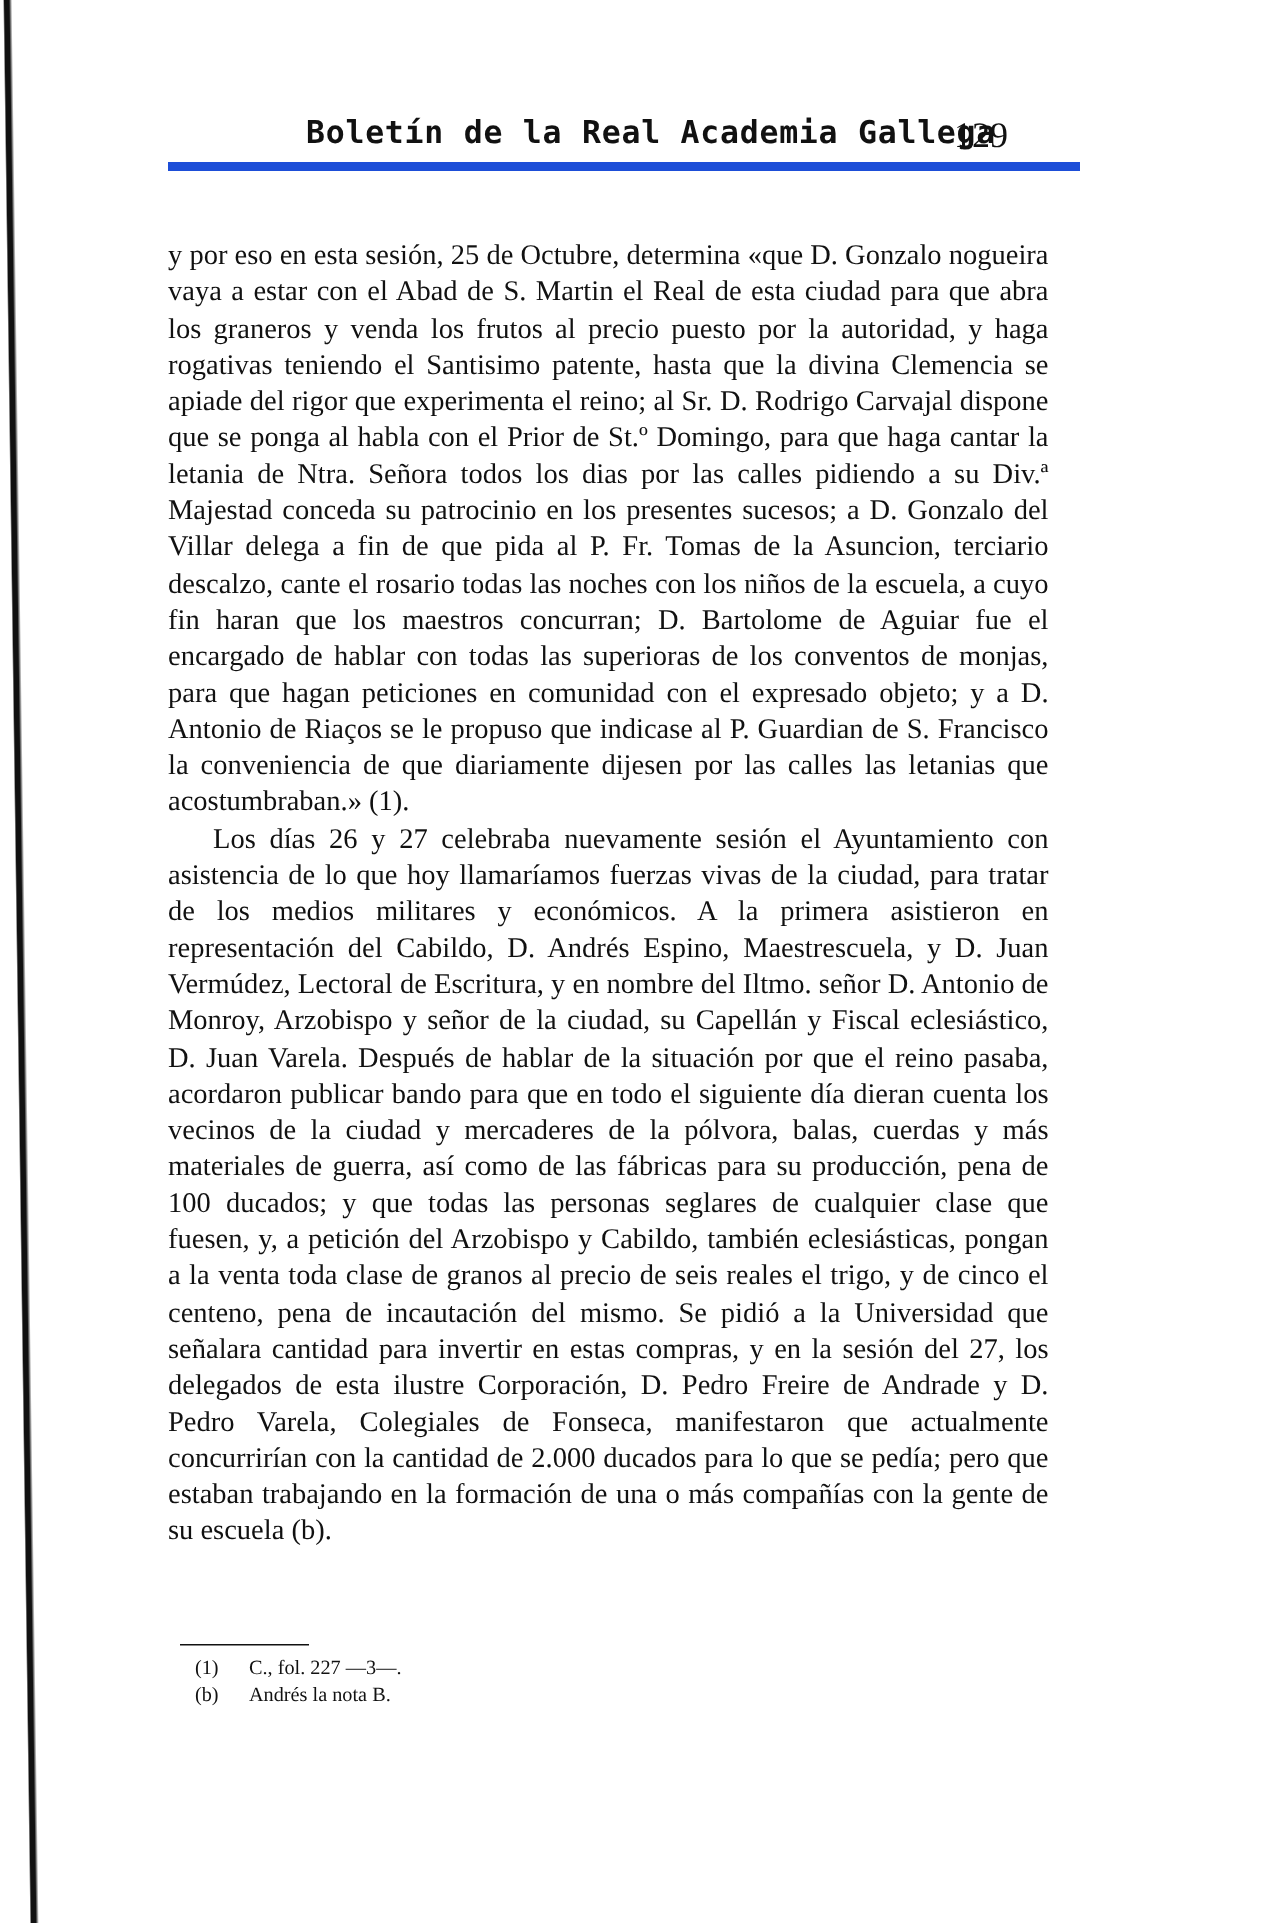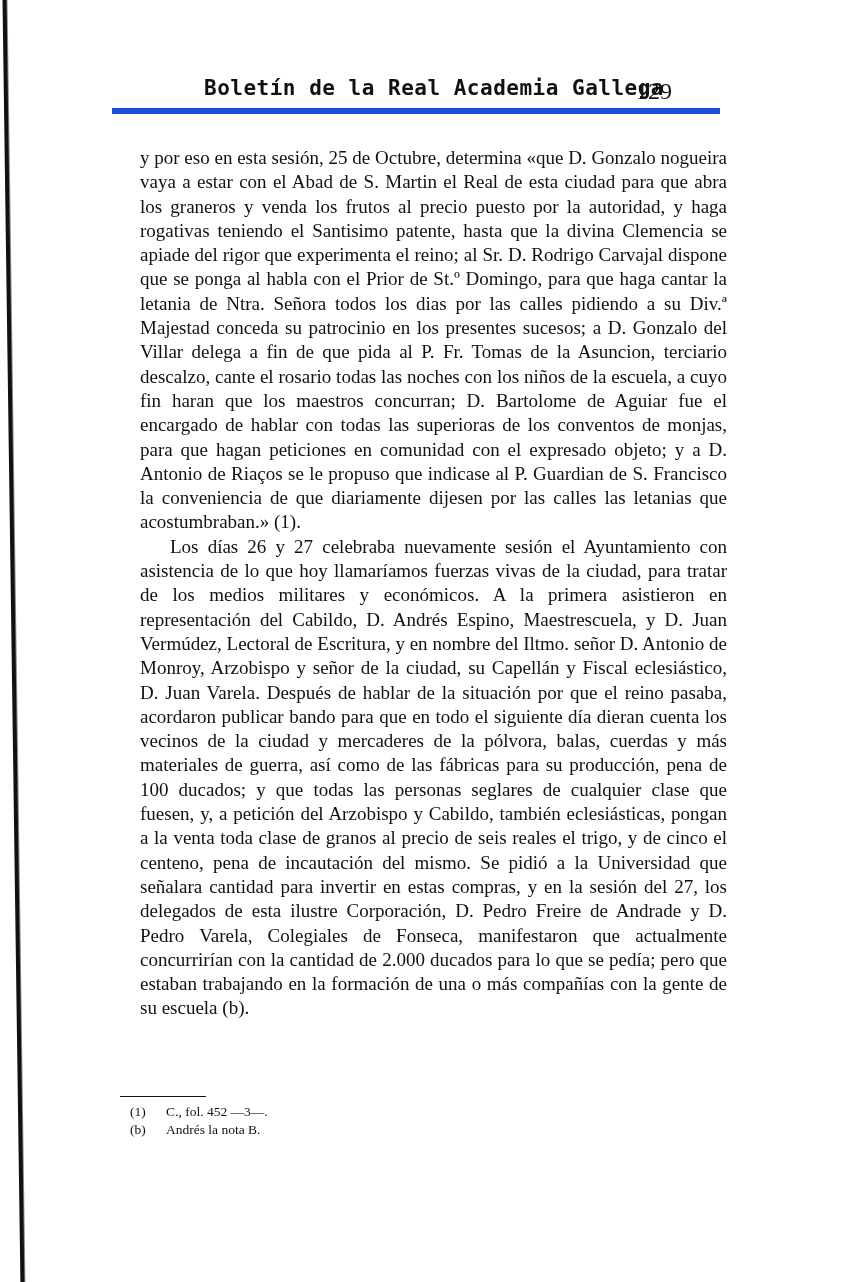--- a/index.html
+++ b/index.html
@@ -20,22 +20,22 @@
   .running-title {
     position: absolute; left: 92px; top: 2px;
     font-family: "DejaVu Sans Mono", monospace; font-weight: bold;
     font-size: 21px; letter-spacing: 0.5px;
   }
   .page-number {
     position: absolute; right: 48px; top: 4px;
     font-size: 24px;
   }
   .body-text {
-    position: absolute; left: 112px; top: 146px; width: 587px;
-    font-size: 19px; line-height: 24.3px; text-align: justify; margin-left: 28px;
+    position: absolute; left: 112px; top: 159px; width: 587px;
+    font-size: 19px; line-height: 24.3px; text-align: justify;
   }
   .body-text p { margin: 0; }
   .body-text p.indent { text-indent: 30px; }
   .footnote-rule {
     position: absolute; left: 120px; top: 1096px; width: 86px; height: 0;
     border-top: 1.5px solid #111;
   }
   .footnotes {
     position: absolute; left: 130px; top: 1103px;
     font-size: 13.5px; line-height: 18px;
@@ -56,19 +56,19 @@
 <div class="body-text">
   <p>y por eso en esta sesión, 25 de Octubre, determina «que D. Gonzalo nogueira vaya a estar con el Abad de S. Martin el Real de esta ciudad para que abra los graneros y venda los frutos al precio puesto por la autoridad, y haga rogativas teniendo el Santisimo patente, hasta que la divina Clemencia se apiade del rigor que experimenta el reino; al Sr. D. Rodrigo Carvajal dispone que se ponga al habla con el Prior de St.º Domingo, para que haga cantar la letania de Ntra. Señora todos los dias por las calles pidiendo a su Div.ª Majestad conceda su patrocinio en los presentes sucesos; a D. Gonzalo del Villar delega a fin de que pida al P. Fr. Tomas de la Asuncion, terciario descalzo, cante el rosario todas las noches con los niños de la escuela, a cuyo fin haran que los maestros concurran; D. Bartolome de Aguiar fue el encargado de hablar con todas las superioras de los conventos de monjas, para que hagan peticiones en comunidad con el expresado objeto; y a D. Antonio de Riaços se le propuso que indicase al P. Guardian de S. Francisco la conveniencia de que diariamente dijesen por las calles las letanias que acostumbraban.» (1).</p>
   <p class="indent">Los días 26 y 27 celebraba nuevamente sesión el Ayuntamiento con asistencia de lo que hoy llamaríamos fuerzas vivas de la ciudad, para tratar de los medios militares y económicos. A la primera asistieron en representación del Cabildo, D. Andrés Espino, Maestrescuela, y D. Juan Vermúdez, Lectoral de Escritura, y en nombre del Iltmo. señor D. Antonio de Monroy, Arzobispo y señor de la ciudad, su Capellán y Fiscal eclesiástico, D. Juan Varela. Después de hablar de la situación por que el reino pasaba, acordaron publicar bando para que en todo el siguiente día dieran cuenta los vecinos de la ciudad y mercaderes de la pólvora, balas, cuerdas y más materiales de guerra, así como de las fábricas para su producción, pena de 100 ducados; y que todas las personas seglares de cualquier clase que fuesen, y, a petición del Arzobispo y Cabildo, también eclesiásticas, pongan a la venta toda clase de granos al precio de seis reales el trigo, y de cinco el centeno, pena de incautación del mismo. Se pidió a la Universidad que señalara cantidad para invertir en estas compras, y en la sesión del 27, los delegados de esta ilustre Corporación, D. Pedro Freire de Andrade y D. Pedro Varela, Colegiales de Fonseca, manifestaron que actualmente concurrirían con la cantidad de 2.000 ducados para lo que se pedía; pero que estaban trabajando en la formación de una o más compañías con la gente de su escuela (b).</p>
 </div>
 
 <div class="footnote-rule"></div>
 
 <div class="footnotes">
   <div class="fn">
     <span class="mark">(1)</span>
-    <span>C., fol. 452 —3—.</span>
+    <span>C., fol. 227 —3—.</span>
   </div>
   <div class="fn">
     <span class="mark">(b)</span>
     <span>Andrés la nota B.</span>
   </div>
 </div>
 
 </body></html>

